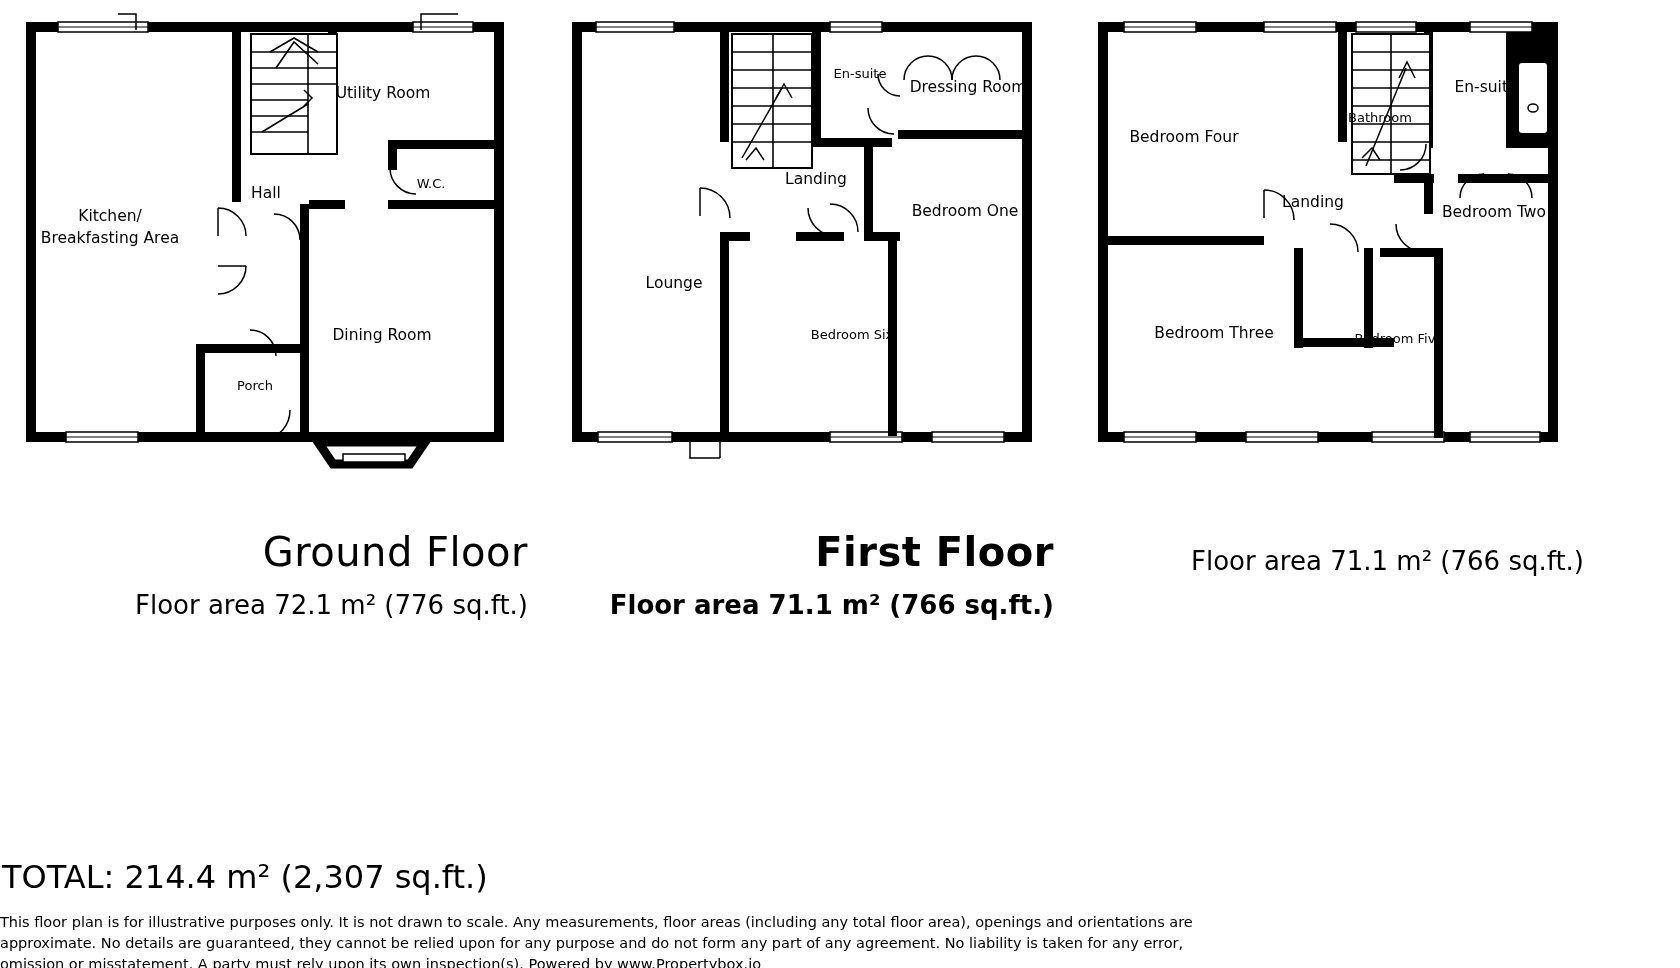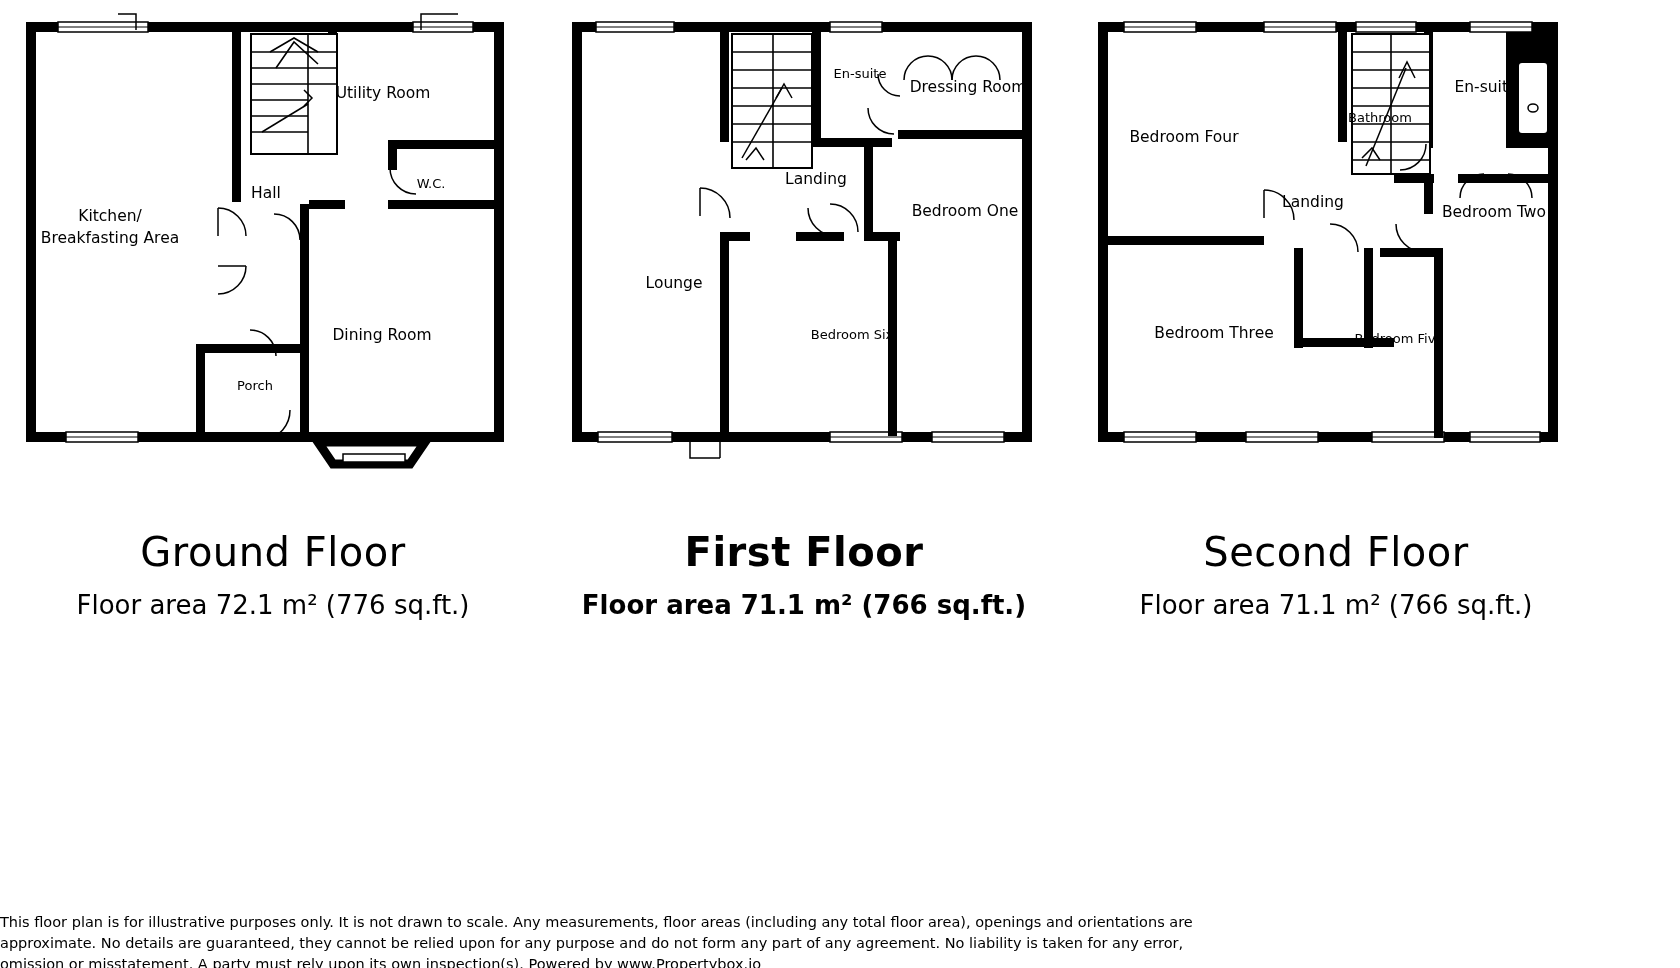--- a/index.html
+++ b/index.html
@@ -21,21 +21,21 @@
     width: 1680px;
     height: 968px;
   }
   .plan {
     position: absolute;
     top: 8px;
   }
   .plan-svg { display: block; }
   .caption {
     position: absolute;
-    text-align: center;
+    text-align: right;
   }
   .floor-title {
     font-size: 40px;
     letter-spacing: 0.5px;
     line-height: 1.1;
     white-space: nowrap;
   }
   .floor-area {
     font-size: 26px;
     margin-top: 16px;
@@ -291,20 +291,20 @@
     <div class="floor-title">Ground Floor</div>
     <div class="floor-area">Floor area 72.1 m² (776 sq.ft.)</div>
   </div>
 
   <div class="caption" style="left:554px; top:530px; width:500px;font-weight:bold;">
     <div class="floor-title">First Floor</div>
     <div class="floor-area">Floor area 71.1 m² (766 sq.ft.)</div>
   </div>
 
   <div class="caption" style="left:1088px; top:530px; width:496px;">
-    <div class="floor-title">Second Floor</div>
     <div class="floor-area">Floor area 71.1 m² (766 sq.ft.)</div>
   </div>
 
+  <div class="total">TOTAL: 214.4 m² (2,307 sq.ft.)</div>
 
   <div class="disclaimer">This floor plan is for illustrative purposes only. It is not drawn to scale. Any measurements, floor areas (including any total floor area), openings and orientations are approximate. No details are guaranteed, they cannot be relied upon for any purpose and do not form any part of any agreement. No liability is taken for any error, omission or misstatement. A party must rely upon its own inspection(s). Powered by www.Propertybox.io</div>
 
 </div>
 
 </body></html>

